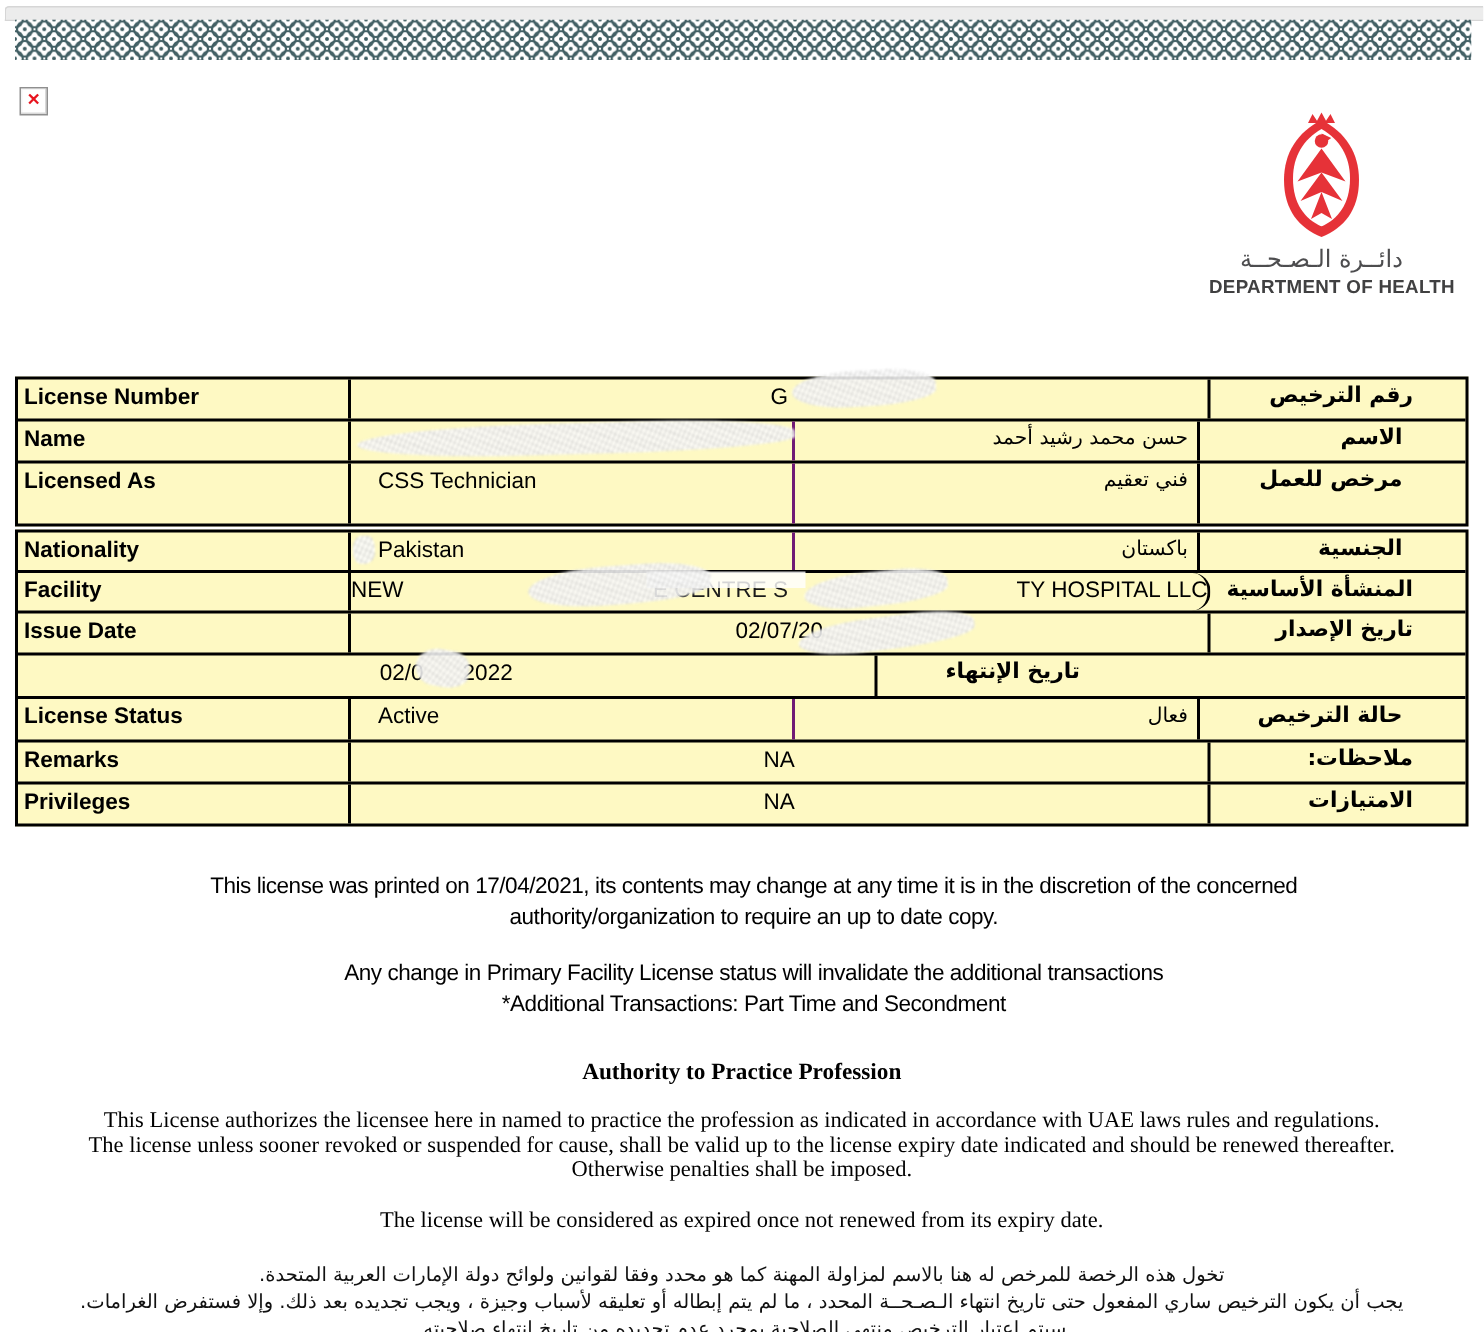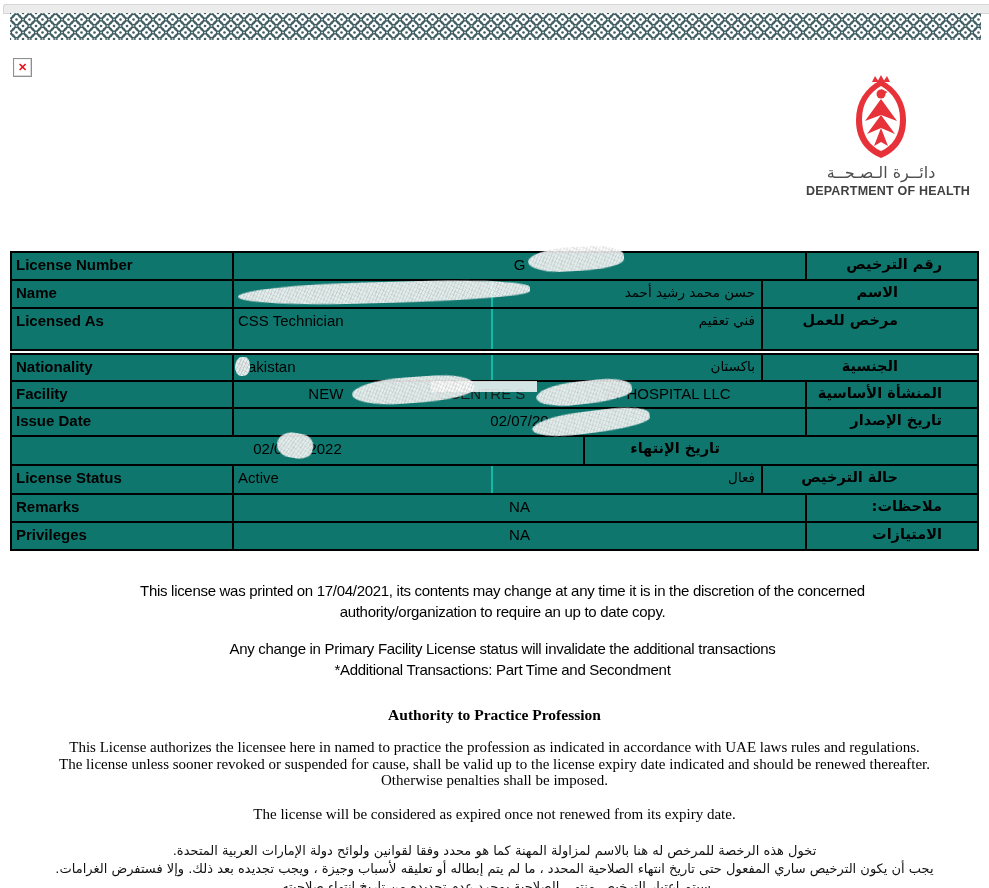--- a/index.html
+++ b/index.html
@@ -15,36 +15,36 @@
   .broken-img{position:absolute;left:13px;top:58px;width:17px;height:17px;
     border:1px solid #8f8f8f;background:#fff;box-shadow:inset -1px -1px 0 #d9d9d9,inset 1px 1px 0 #f5f5f5;
     display:flex;align-items:center;justify-content:center;
     color:#e8141e;font-weight:bold;font-size:11px;line-height:1;}
   
   .logo{position:absolute;left:806px;top:74px;width:150px;text-align:center;}
   .logo svg{display:block;margin:0 auto;}
   .logo-ar{font-family:"DejaVu Sans",sans-serif;font-size:16px;color:#4d4d4f;margin-top:3px;direction:rtl;}
   .logo-en{font-size:12.5px;font-weight:bold;color:#404041;letter-spacing:.2px;margin-top:2px;white-space:nowrap;}
   
-  .ltable{position:absolute;left:10px;width:969px;border:2px solid #000;box-sizing:border-box;background:#0f766e;}
+  .ltable{position:absolute;left:10px;width:969px;border:2px solid #000;box-sizing:border-box;background:#fef9c3;}
   .t1{top:251px;}
   .t2{top:353px;}
   .trow{display:flex;border-top:2px solid #000;}
   .trow:first-child{border-top:none;}
   .r26{height:26px}.r25{height:25px}.r27{height:27px}.r40{height:40px}
   .cell{box-sizing:border-box;position:relative;padding-top:3px;font-size:15px;overflow:visible;}
   .lbl{width:222px;border-right:2px solid #000;font-weight:bold;padding-left:4px;}
   .vfull{width:573px;border-right:2px solid #000;text-align:center;}
-  .ven{width:259px;border-right:2px solid #14b8a6;padding-left:4px;}
+  .ven{width:296px;border-right:2px solid #701a75;padding-left:18px;}
   .var{width:270px;border-right:2px solid #000;direction:rtl;text-align:right;padding-right:6px;
        font-family:"DejaVu Sans",sans-serif;font-size:13.5px;}
   .albl{width:141px;direction:rtl;text-align:right;padding-right:6px;font-weight:bold;
        font-family:"DejaVu Sans",sans-serif;font-size:14.5px;}
   
-  .facility{display:flex;justify-content:center;align-items:flex-start;}
+  .facility{display:flex;justify-content:space-between;align-items:flex-start;border-radius:12px;}
   .fgap1{display:inline-block;width:92px;}
   .fgap2{display:inline-block;width:78px;}
   .faint{position:relative;color:#1a1a1a;}
   .faint::after{content:"";position:absolute;left:-4px;right:-12px;top:-4px;height:11px;
     background:rgba(255,255,255,.82);}
   
   .expiry{display:flex;justify-content:center;}
   .egap{display:inline-block;width:26px;position:relative;}
   
   .smudge{position:absolute;z-index:3;
@@ -228,15 +228,15 @@
 <div class="auth-para">
   <div>This License authorizes the licensee here in named to practice the profession as indicated in accordance with UAE laws rules and regulations.</div>
   <div>The license unless sooner revoked or suspended for cause, shall be valid up to the license expiry date indicated and should be renewed thereafter.</div>
   <div>Otherwise penalties shall be imposed.</div>
 </div>
 
 <div class="expired">The license will be considered as expired once not renewed from its expiry date.</div>
 
 <div class="ar-notes">
   <div>تخول هذه الرخصة للمرخص له هنا بالاسم لمزاولة المهنة كما هو محدد وفقا لقوانين ولوائح دولة الإمارات العربية المتحدة.</div>
-  <div>يجب أن يكون الترخيص ساري المفعول حتى تاريخ انتهاء الصلاحية المحدد ، ما لم يتم إبطاله أو تعليقه لأسباب وجيزة ، ويجب تجديده بعد ذلك. وإلا فستفرض الغرامات.</div>
+  <div>يجب أن يكون الترخيص ساري المفعول حتى تاريخ انتهاء الـصـحــة المحدد ، ما لم يتم إبطاله أو تعليقه لأسباب وجيزة ، ويجب تجديده بعد ذلك. وإلا فستفرض الغرامات.</div>
   <div>سيتم اعتبار الترخيص منتهي الصلاحية بمجرد عدم تجديده من تاريخ انتهاء صلاحيته.</div>
 </div>
 
 </body></html>

